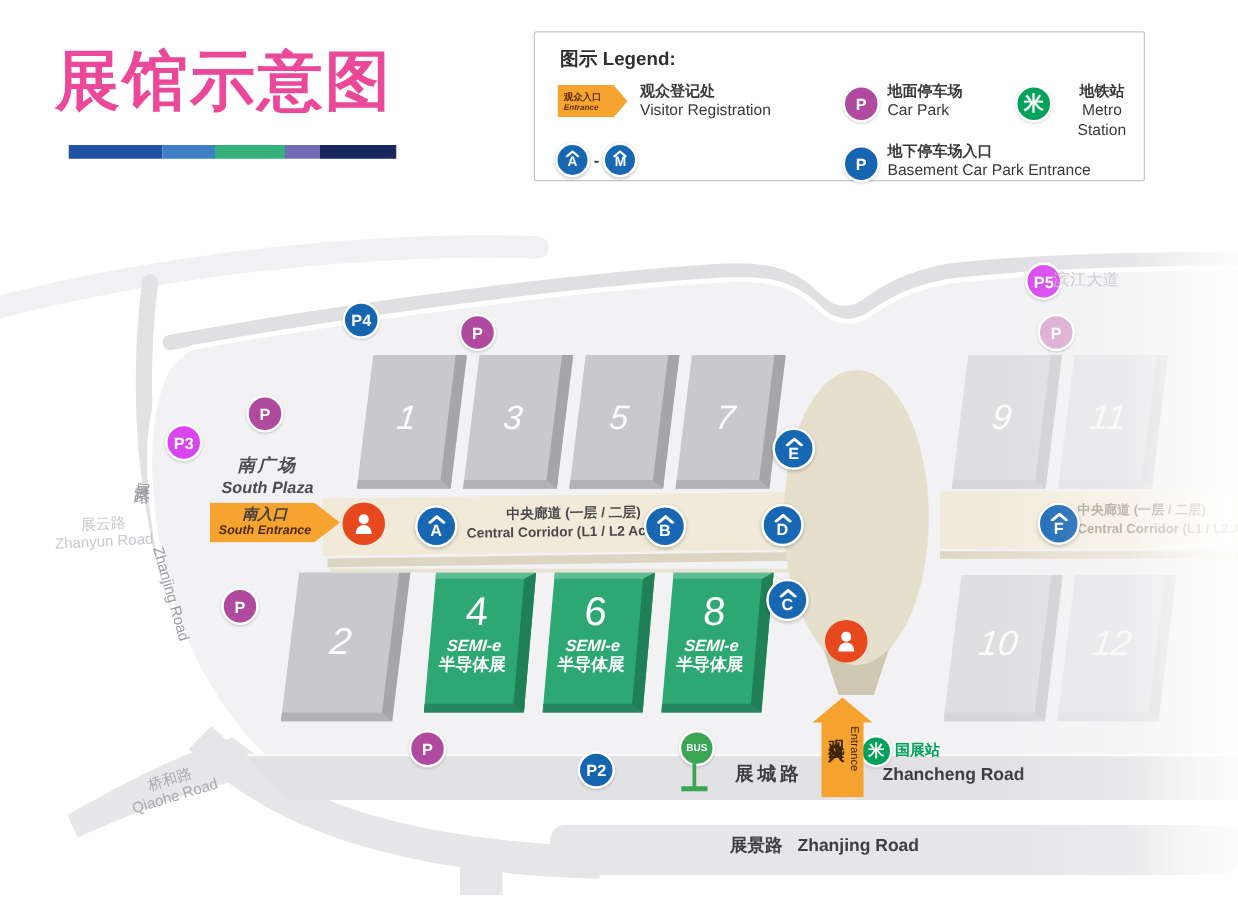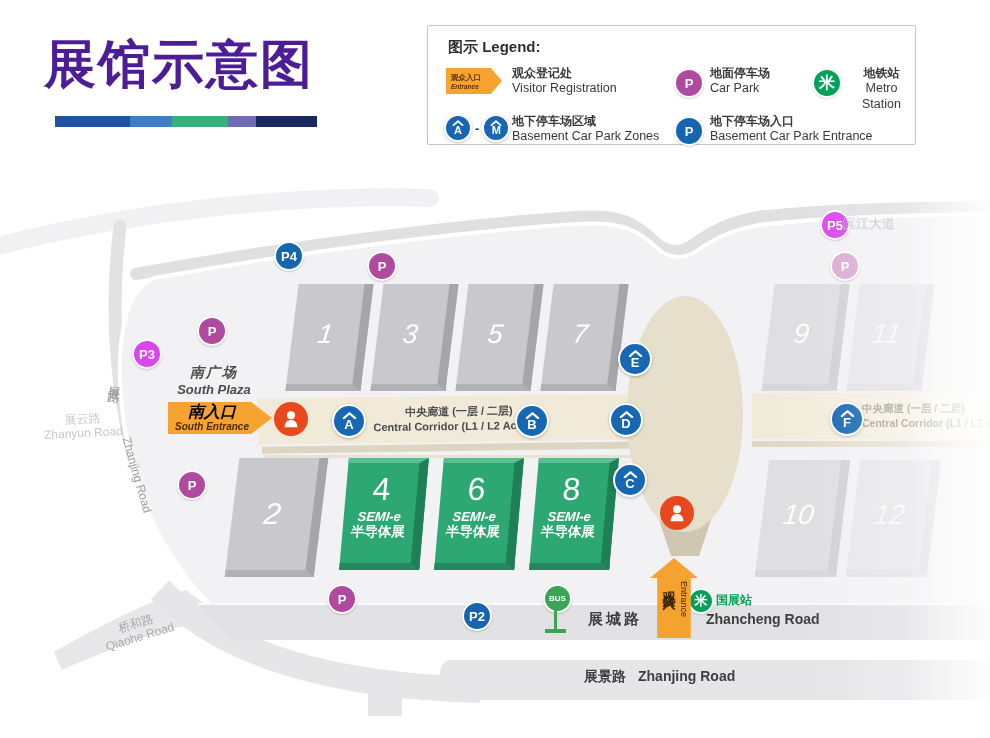--- a/index.html
+++ b/index.html
@@ -1,21 +1,21 @@
 <!DOCTYPE html>
 <html><head>
 <meta charset="utf-8">
 <style>
   html,body{margin:0;padding:0;background:#fff;}
   .stage{position:relative;width:990px;height:738px;overflow:hidden;background:#fff;
          font-family:"Liberation Sans",sans-serif;color:#3a3a3c;}
   .abs{position:absolute;}
 
   
-  .title{left:44px;top:30px;font-size:52px;font-weight:bold;color:#4c1d95;letter-spacing:2px;}
+  .title{left:44px;top:30px;font-size:52px;font-weight:bold;color:#ec4899;letter-spacing:2px;}
   .colorbar{left:55px;top:116px;width:262px;height:11px;display:flex;}
   .colorbar div{height:100%;}
   .cb1{width:75px;background:#2052a3;} .cb2{width:42px;background:#3f7ec2;}
   .cb3{width:56px;background:#35b27b;} .cb4{width:28px;background:#6f6cb3;}
   .cb5{width:61px;background:#19295f;}
 
   
   .legend{left:427px;top:25px;width:487px;height:118px;background:#fff;border:1px solid #c6c6ca;border-radius:2px;}
   .legend-heading{left:20px;top:12px;font-size:15px;font-weight:bold;color:#2f2f31;}
   .lg-zh{font-size:12px;font-weight:bold;line-height:1.25;color:#39393b;}
@@ -80,21 +80,21 @@
   .bus-circle{left:543px;top:584px;width:25px;height:25px;border-radius:50%;background:#3aa655;border:2px solid #fff;
               box-shadow:0 1px 2px rgba(0,0,0,.2);display:flex;align-items:center;justify-content:center;
               color:#fff;font-size:8px;font-weight:bold;}
   .bus-pole{left:554px;top:610px;width:3px;height:20px;background:#3aa655;}
   .bus-base{left:545px;top:629px;width:21px;height:4px;background:#3aa655;}
 
   
   .s-entrance{left:168px;top:402px;width:104px;height:32px;background:#f6a330;
               clip-path:polygon(0 0,80% 0,100% 50%,80% 100%,0 100%);
               display:flex;flex-direction:column;align-items:center;justify-content:center;padding-right:16px;box-sizing:border-box;}
-  .s-entrance .z{font-size:16px;font-weight:bold;font-style:italic;color:#000000;line-height:1.15;}
+  .s-entrance .z{font-size:12px;font-weight:bold;font-style:italic;color:#404040;line-height:1.15;}
   .s-entrance .e{font-size:10px;font-weight:bold;font-style:italic;color:#4a2a02;line-height:1.15;}
   .v-entrance{left:650px;top:558px;width:48px;height:80px;background:#f5a22e;
               clip-path:polygon(50% 0,100% 25%,85% 25%,85% 100%,15% 100%,15% 25%,0 25%);
               display:flex;align-items:flex-start;justify-content:center;gap:1px;padding-top:23px;box-sizing:border-box;}
   .v-entrance .z{writing-mode:vertical-rl;text-orientation:upright;font-size:13px;font-weight:bold;color:#3c2505;letter-spacing:2px;}
   .v-entrance .e{writing-mode:vertical-rl;font-size:9px;color:#3c2505;}
 
   
   .rl{position:absolute;white-space:nowrap;}
   .binjiang{left:843px;top:215px;font-size:13px;color:#c2c2c8;}
@@ -165,24 +165,20 @@
         <span>A</span>
       </div>
       <span class="lg-dash">-</span>
       <div class="badge-zone sm">
         <svg viewBox="0 0 20 9">
             <path d="M2.5 8 L10 1.5 L17.5 8" fill="none" stroke="#fff" stroke-width="3" stroke-linecap="round" stroke-linejoin="round"></path>
           </svg>
         <span>M</span>
       </div>
     </div>
-    <div class="abs" style="left:84px;top:88px;">
-      <div class="lg-zh">地下停车场区域</div>
-      <div class="lg-en">Basement Car Park Zones</div>
-    </div>
 
     <div class="abs badge-p p-blue" style="left:246px;top:90px;">P</div>
     <div class="abs" style="left:282px;top:88px;">
       <div class="lg-zh">地下停车场入口</div>
       <div class="lg-en">Basement Car Park Entrance</div>
     </div>
   </div>
 
   <svg class="abs" style="left:0;top:0;" width="990" height="738" viewBox="0 0 990 738">
     <path d="M -10 248 C 150 206 320 194 430 198" stroke="#f1f1f3" stroke-width="18" fill="none" stroke-linecap="round"></path>

